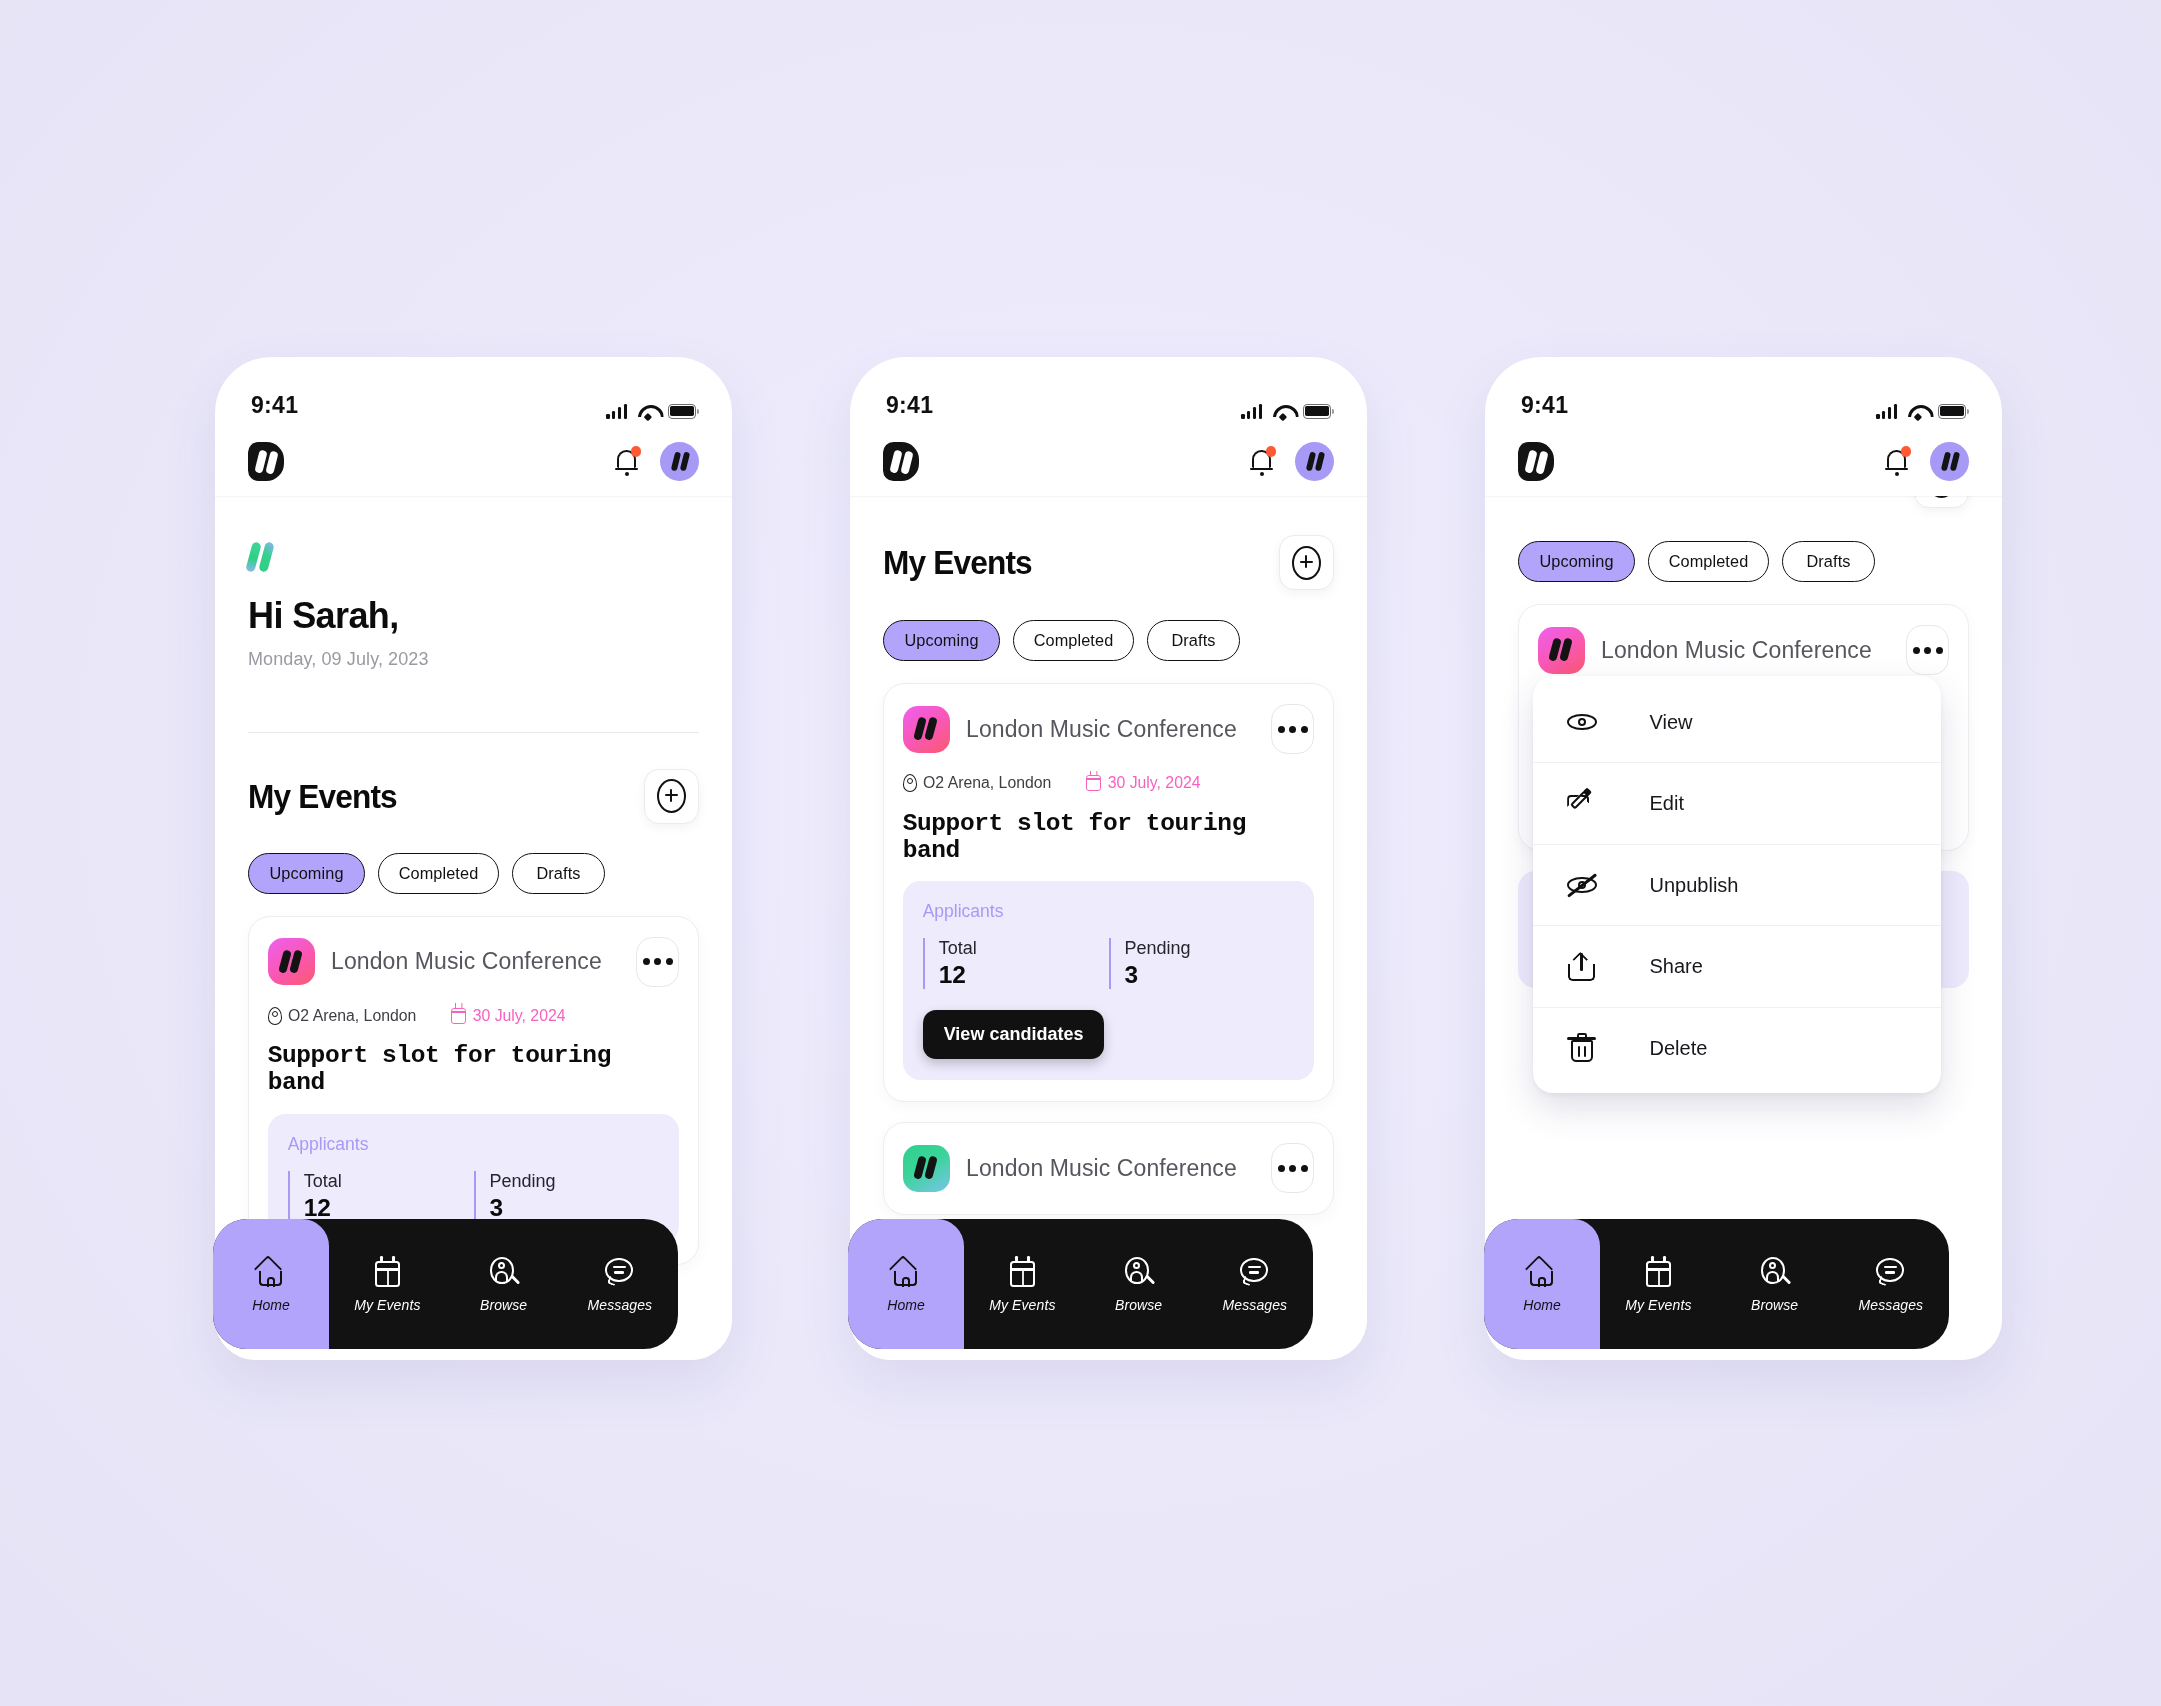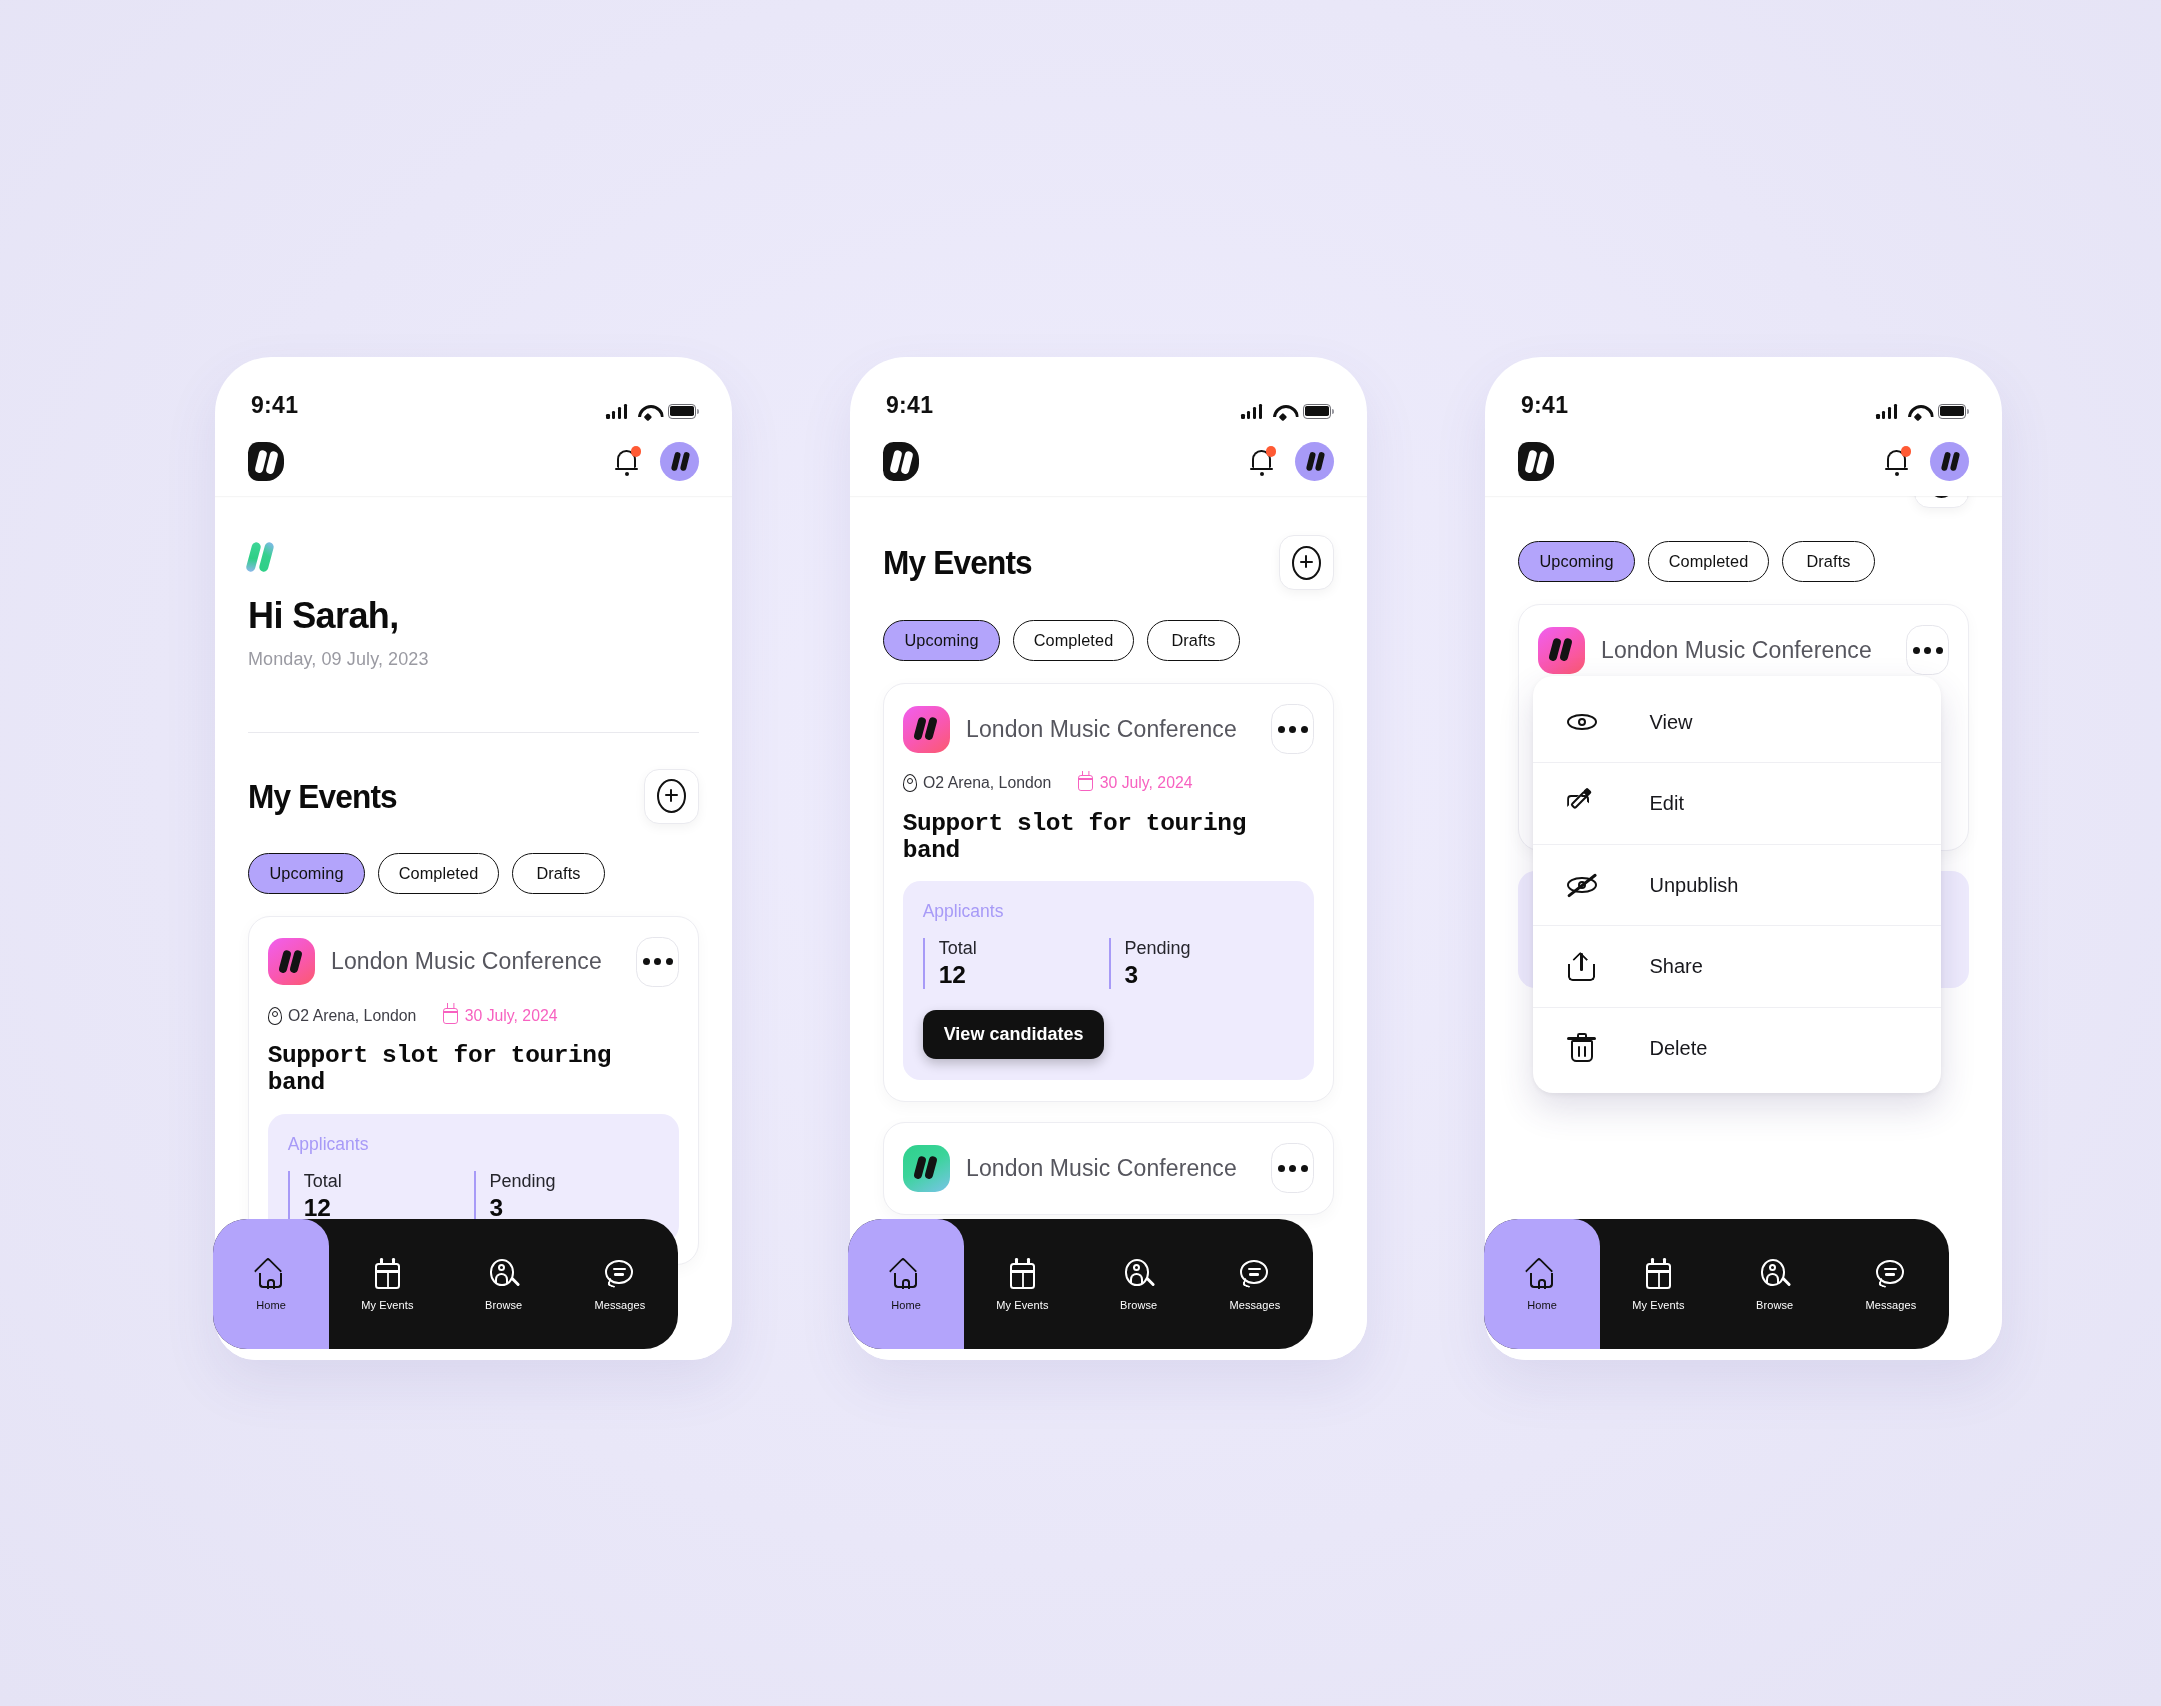--- a/index.html
+++ b/index.html
@@ -214,21 +214,21 @@
   .org-avatar i { left: 13px; top: 11.7px; }
   .org-avatar b { left: 24.5px; top: 11.7px; }
   .org-name { font-size: 23px; color: #56565e; letter-spacing: 0.1px; }
   .dots-btn {
     width: 43px; height: 50px; border-radius: 16.3px;
     border: 1.2px solid #e6e6ec; background: #fff;
     display: flex; align-items: center; justify-content: center; gap: 4.7px;
   }
   .dots-btn span { width: 7px; height: 7px; border-radius: 50%; background: #111; }
 
-  .meta-row { display: flex; align-items: center; gap: 27px; margin-top: 20px; }
+  .meta-row { display: flex; align-items: center; gap: 35px; margin-top: 20px; }
   .meta { display: flex; align-items: center; gap: 6.4px; }
   .meta-text { font-size: 15.8px; color: #3e3e46; }
   .meta.date .meta-text { color: #f761c0; }
   .pin {
     width: 14px; height: 17.5px; border: 1.8px solid #1b1b1f;
     border-radius: 50% 50% 50% 50%/ 60% 60% 40% 40%; position: relative;
   }
   .pin::after {
     content:""; position:absolute; left:3.2px; top:2.9px; width:4.1px; height:4.1px;
     border:1.8px solid #1b1b1f; border-radius:50%;
@@ -368,21 +368,21 @@
   }
   #nav-1 { left: 213px; top: 1219px; width: 465px; }
   #nav-2 { left: 848px; top: 1219px; width: 465px; }
   #nav-3 { left: 1484px; top: 1219px; width: 465px; }
   .nav-item {
     flex: 1; display: flex; flex-direction: column;
     align-items: center; justify-content: center; gap: 8.2px;
     color: #fff;
   }
   .nav-item.active { background: #b3a4fb; color: #111; border-radius: 27px 27px 0 0; margin-bottom: -0.6px; }
-  .nav-label { font-size: 11px; letter-spacing: 0.1px; }
+  .nav-label { font-size: 14px; letter-spacing: 0.1px; font-style: italic; }
   .nav-ico { width: 34px; height: 34px; position: relative; }
 
   
   .ico-home .roof {
     position:absolute; left:3.5px; top:3.5px; width:20px; height:20px;
     border-left:2.6px solid currentColor; border-top:2.6px solid currentColor;
     transform: rotate(45deg); border-radius: 3.5px 0 0 0;
   }
   .ico-home .walls {
     position:absolute; left:5.3px; top:15.8px; width:23px; height:15px;

